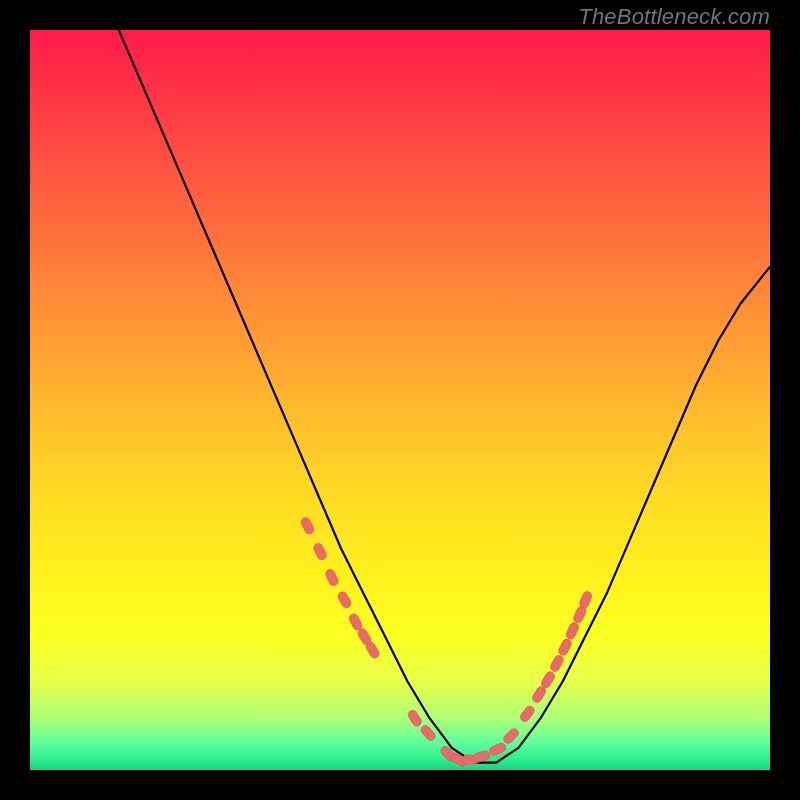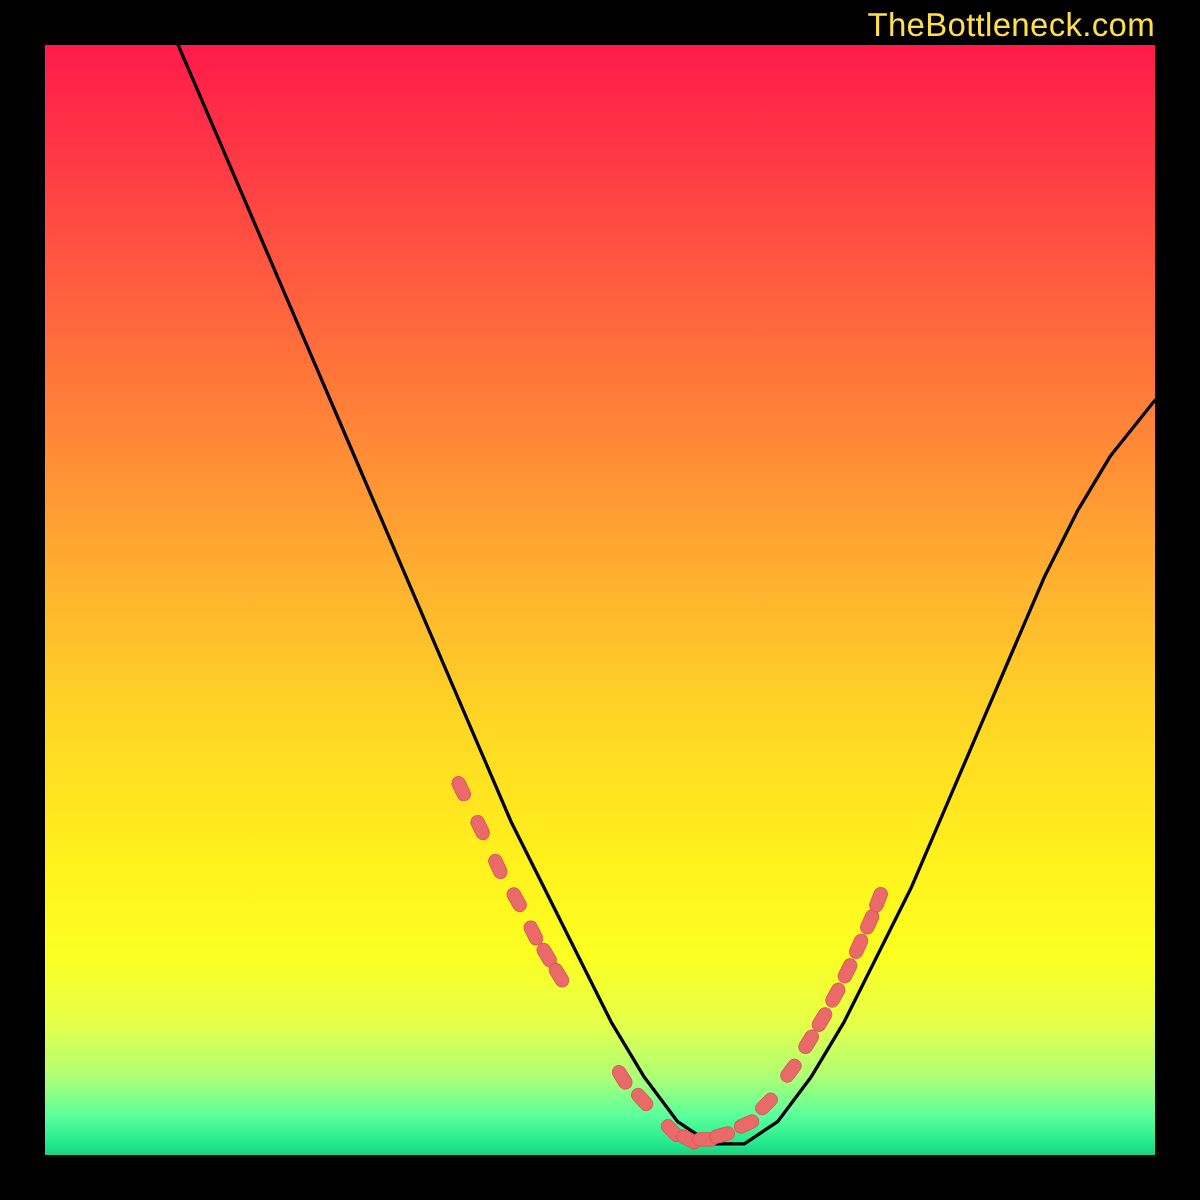--- a/index.html
+++ b/index.html
@@ -47,25 +47,26 @@
       #adff77 93%,
       #5aff9c 96.5%,
       #23e98b 99%,
       #1bd082 100%
     );
   }
   .watermark {
     position: absolute;
     top: 4px;
     right: 30px;
-    color: #fde047;
+    color: #737373;
     font-size: 22px;
     font-weight: 500;
     letter-spacing: 0.2px;
     user-select: none;
+    font-style: italic;
   }
   svg {
     position: absolute;
     top: 0;
     left: 0;
   }
 </style>
 </head>
 <body>
 

